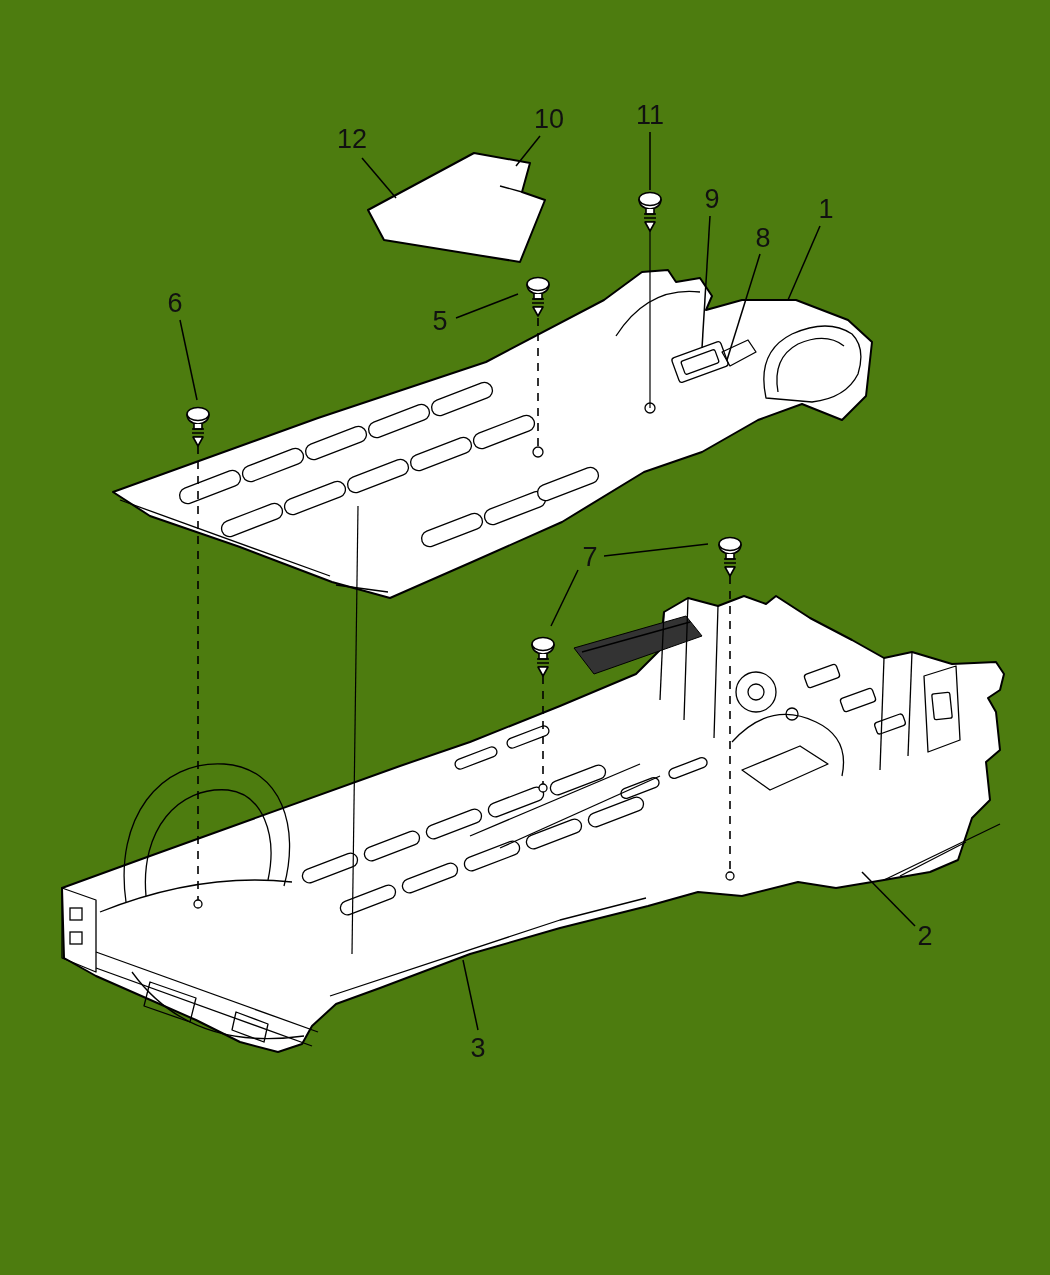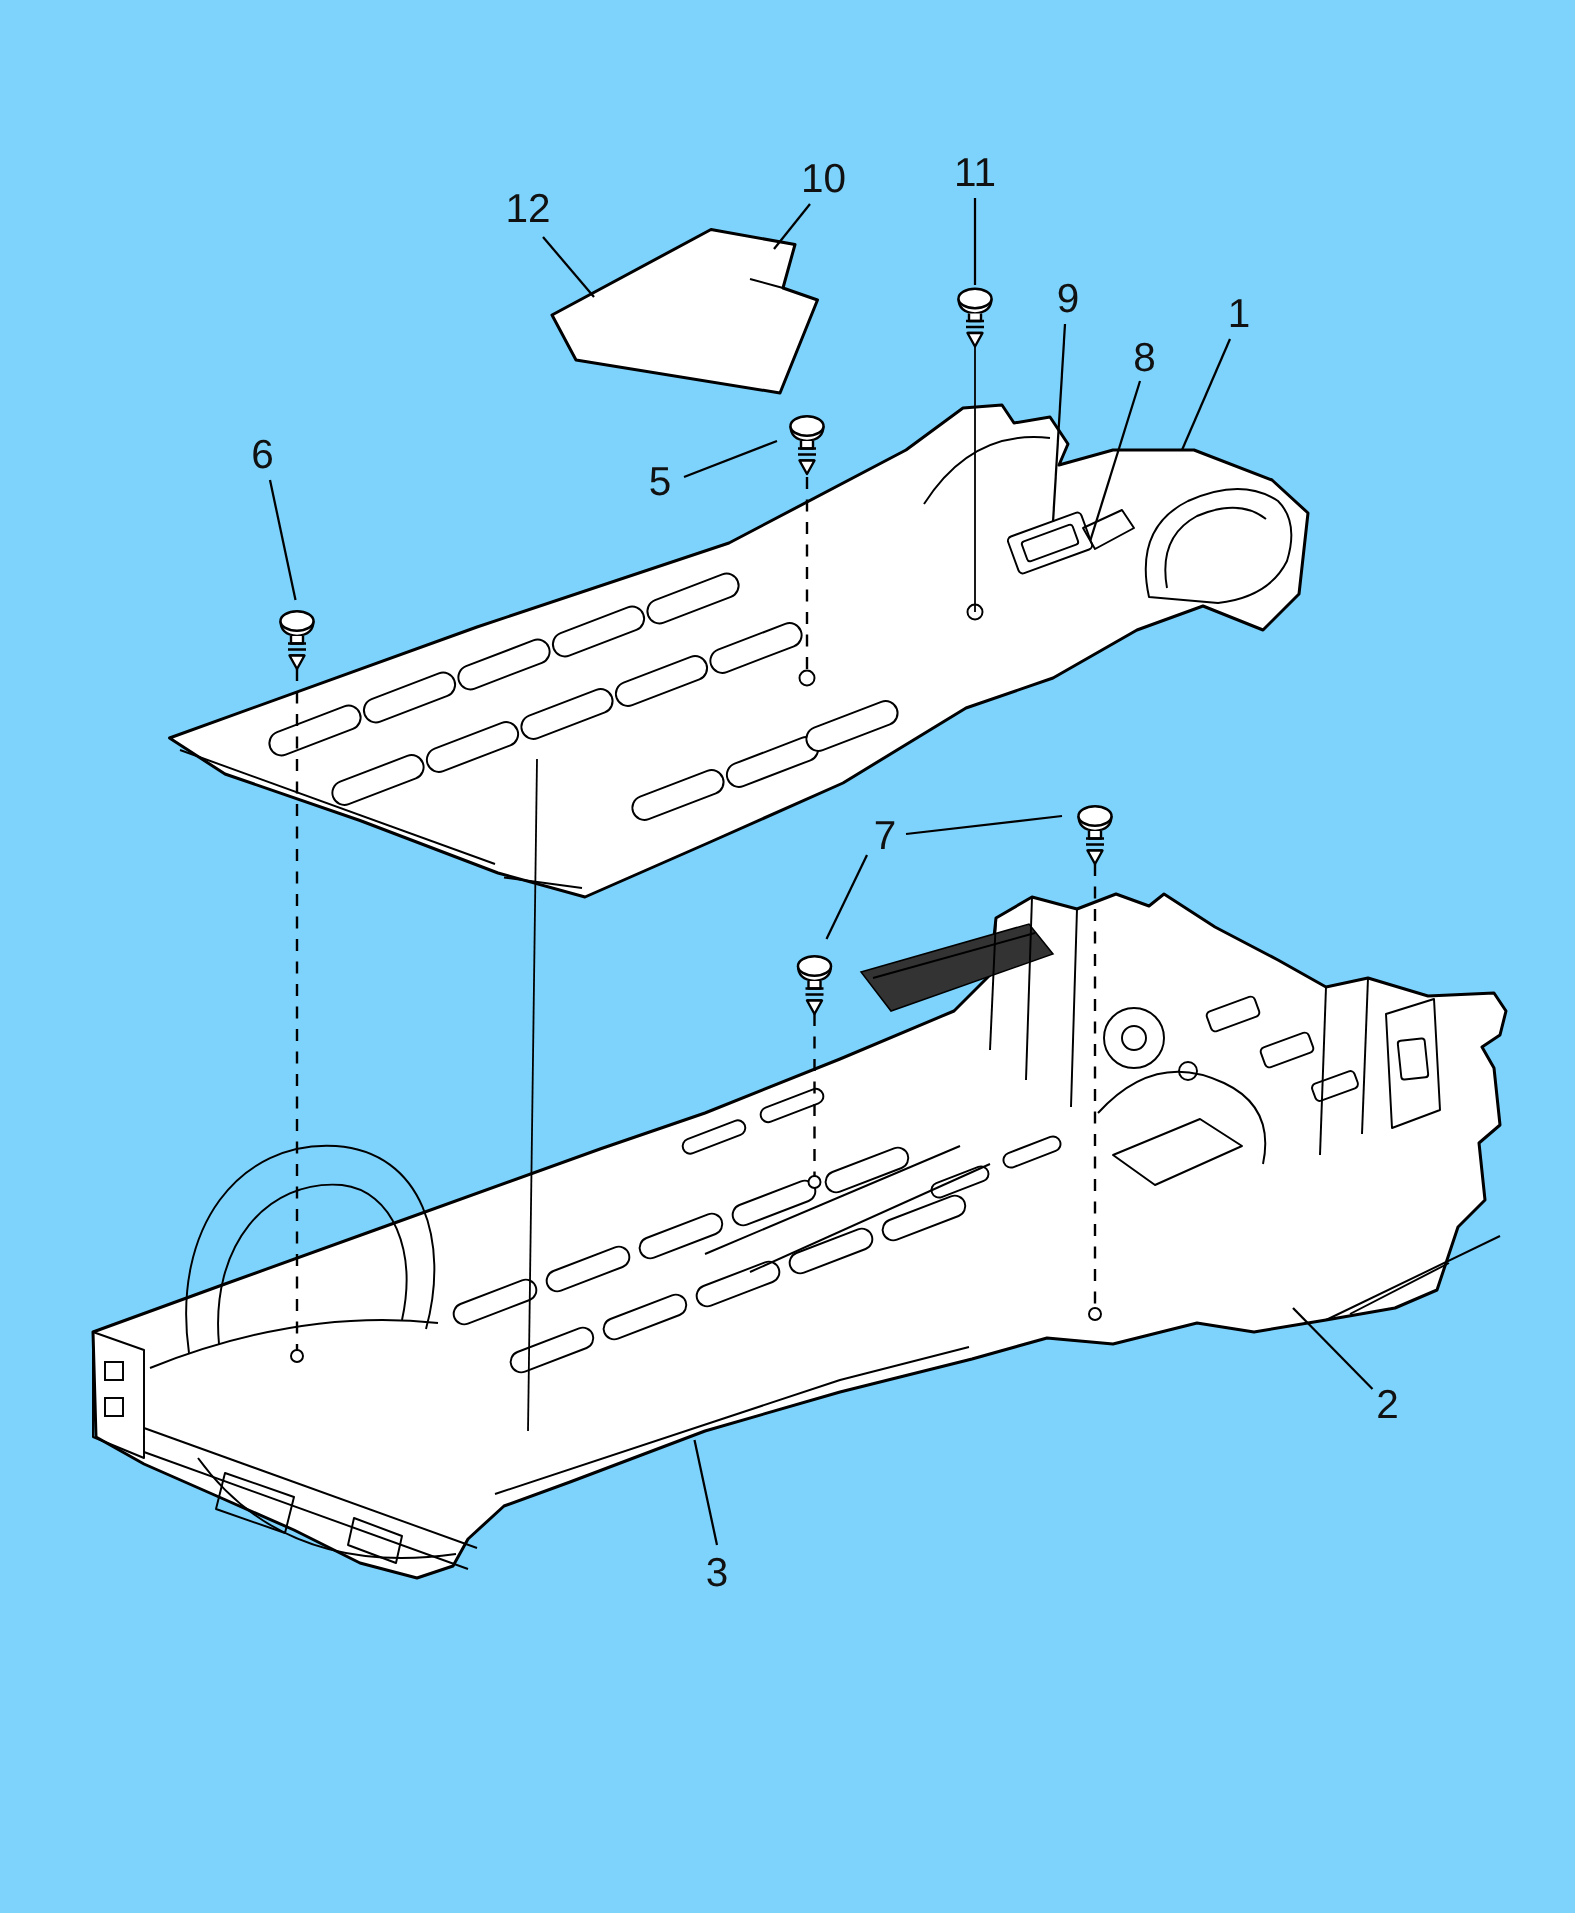--- a/index.html
+++ b/index.html
@@ -5,21 +5,21 @@
   html, body {
     margin: 0;
     padding: 0;
     background: #ffffff;
     font-family: "Liberation Sans", sans-serif;
   }
   .canvas {
     position: relative;
     width: 1050px;
     height: 1275px;
-    background: #7dd3fc;
+    background: #4d7c0f;
     overflow: hidden;
   }
   svg { position: absolute; top: 0; left: 0; }
   .outline  { fill: #ffffff; stroke: #000000; stroke-width: 2;   stroke-linejoin: round; }
   .detail   { fill: none;    stroke: #000000; stroke-width: 1.3; stroke-linejoin: round; }
   .slot     { fill: #ffffff; stroke: #000000; stroke-width: 1.3; }
   .darkpad  { fill: #333333; stroke: #000000; stroke-width: 1; }
   .pin      { fill: #ffffff; stroke: #000000; stroke-width: 1.6; stroke-linejoin: round; }
   .dashline { fill: none; stroke: #000000; stroke-width: 1.6; stroke-dasharray: 8 7; }
   .alignline{ fill: none; stroke: #000000; stroke-width: 1.2; }

